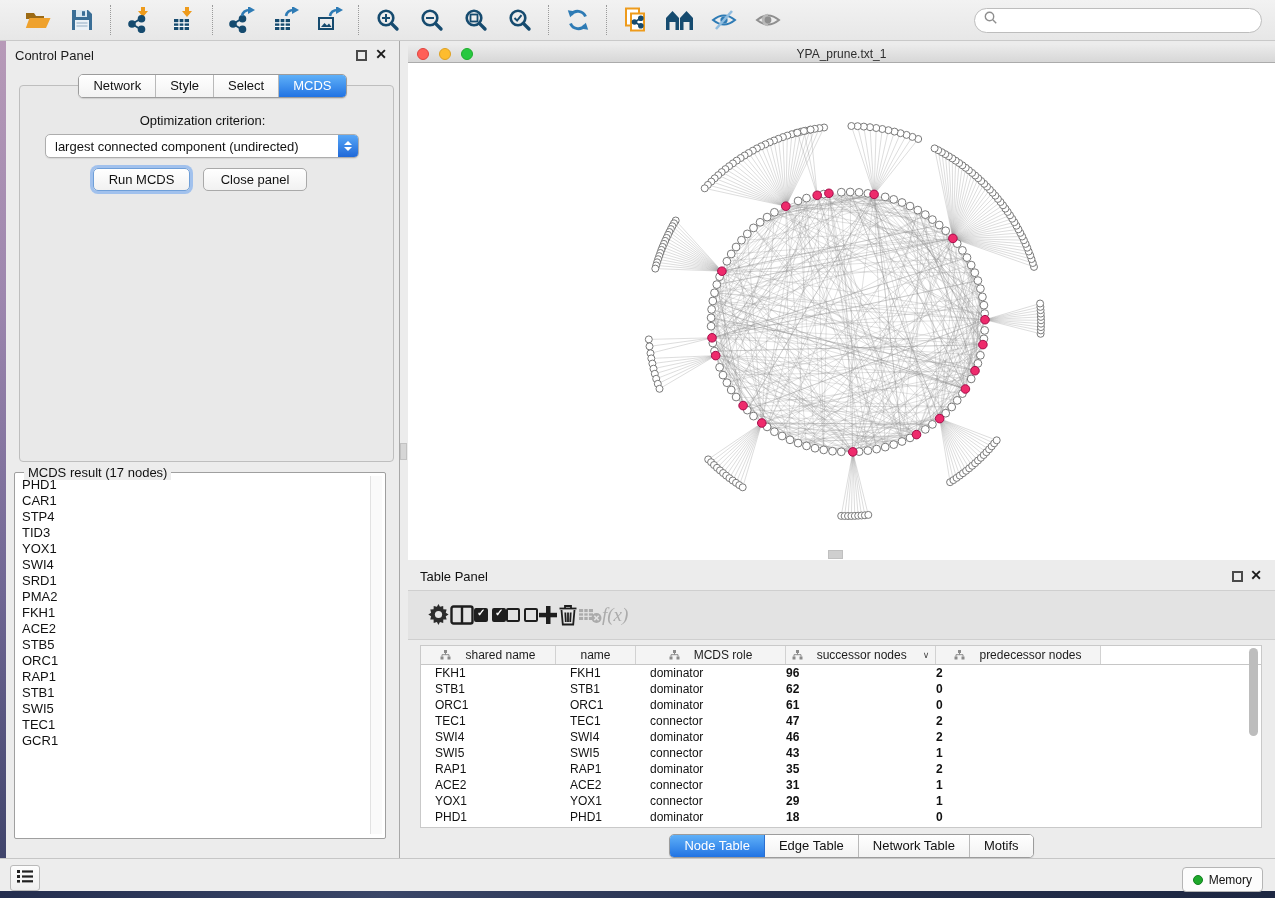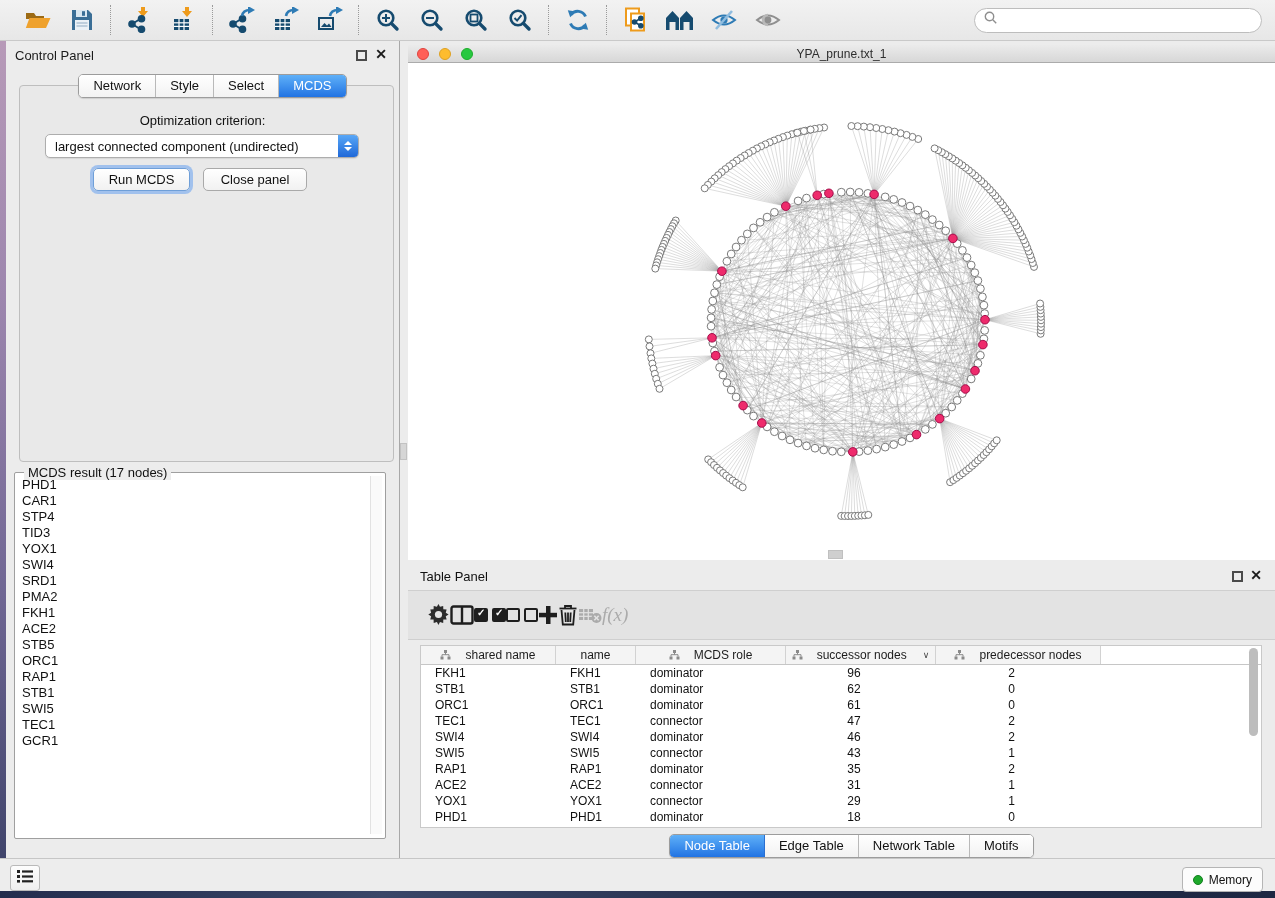--- a/index.html
+++ b/index.html
@@ -107,21 +107,21 @@
   #tp-table{position:absolute;left:12px;top:82px;width:842px;height:183px;background:#fff;
     border:1px solid #C9C9C9;box-sizing:border-box;overflow:hidden;}
   #tp-header{display:flex;height:18px;border-bottom:1px solid #C6C6C6;background:#fff;}
   .th{background:#F4F4F4;border-right:1px solid #D2D2D2;font-size:12px;color:#1c1c1c;display:flex;
     align-items:center;justify-content:center;gap:14px;box-sizing:border-box;height:18px;}
   .th .sort{font-size:9px;color:#444;margin-left:2px;}
   #tp-body{position:relative;}
   .tr{display:flex;height:16px;align-items:center;}
   .td{font-size:12px;color:#111;box-sizing:border-box;white-space:nowrap;overflow:hidden;}
   .td.left{padding-left:14px;text-align:left;}
-  .td.right{padding-right:14px;text-align:center;}
+  .td.right{padding-right:14px;text-align:left;font-weight:bold;}
   #tp-vscroll{position:absolute;right:3px;top:2px;width:9px;height:160px;}
   #tp-vscroll .thumb{position:absolute;left:0;top:0;width:9px;height:88px;background:#BDBDBD;border-radius:5px;}
 
   #tp-tabs{position:absolute;left:0;top:271px;width:100%;display:flex;justify-content:center;}
 
   
   #status-bar{position:absolute;left:0;top:858px;width:1275px;height:33px;background:#EDEDED;
     border-top:1px solid #C6C6C6;box-sizing:border-box;}
   #status-list-btn{position:absolute;left:10px;top:6px;width:30px;height:26px;
     background:linear-gradient(#FDFDFD,#EFEFEF);border:1px solid #B9B9B9;border-radius:3px;

